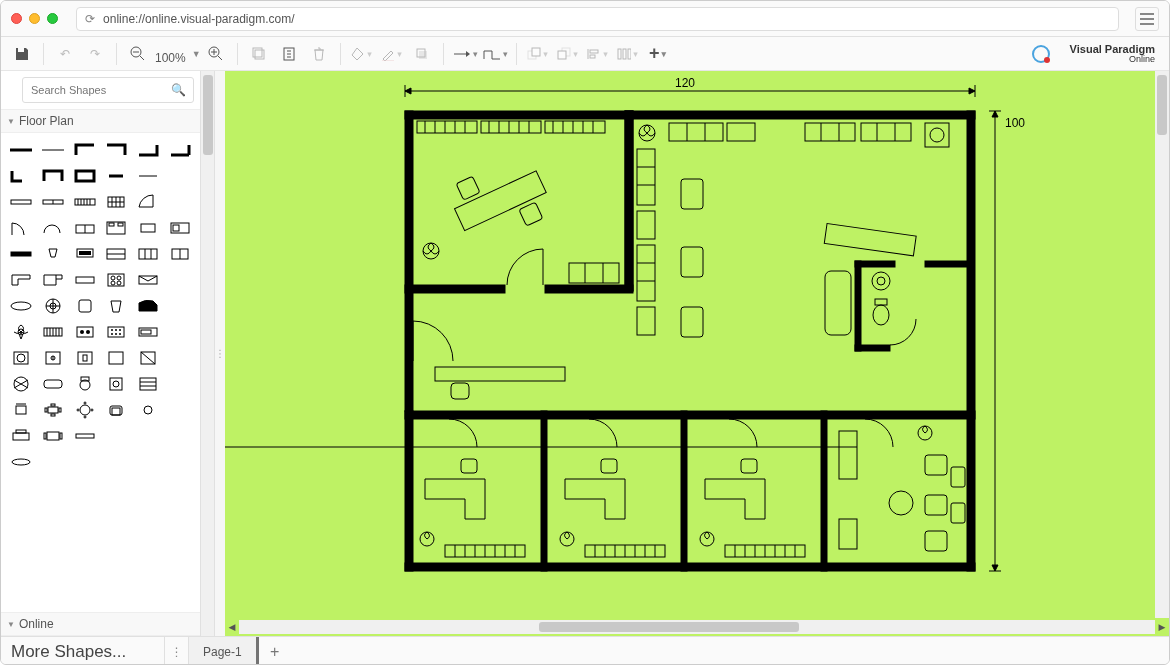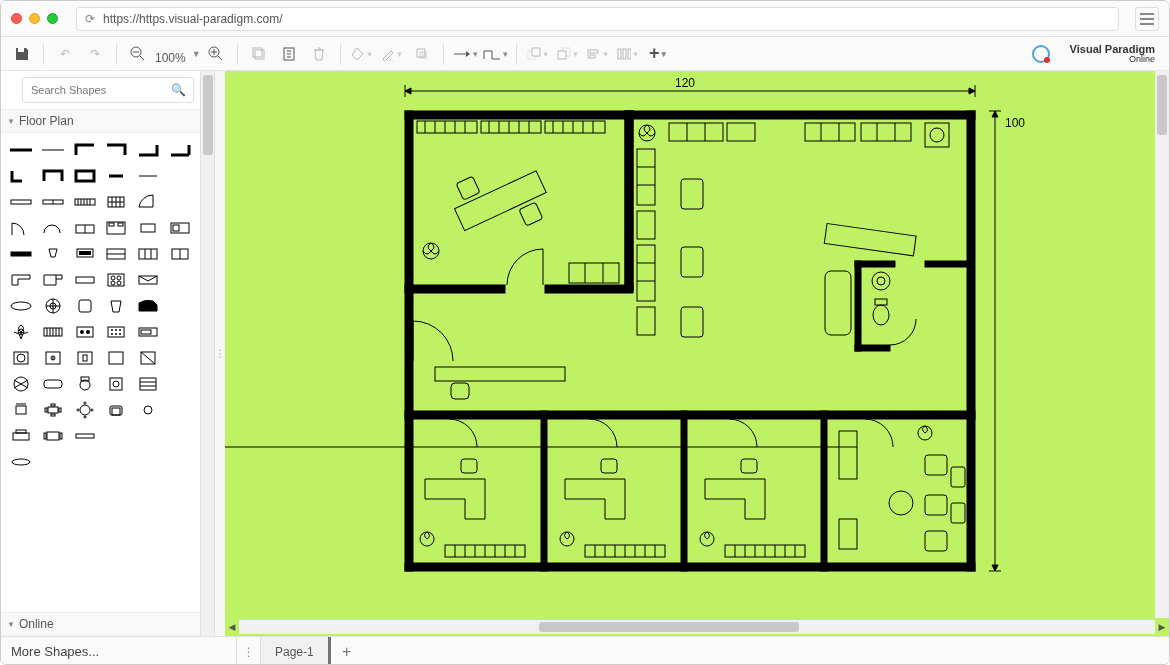--- a/index.html
+++ b/index.html
@@ -54,40 +54,40 @@
   .canvas{ position:absolute; inset:0;}
   .rtscroll{position:absolute; right:0; top:0; bottom:18px; width:14px; background:#f0f0f0;}
   .rtscroll .thumb{position:absolute; top:4px; left:2px; width:10px; height:60px; background:#c8c8c8; border-radius:3px;}
   .btscroll{position:absolute; left:0; right:0; bottom:2px; height:14px; display:flex; align-items:center;}
   .btscroll .track{flex:1; height:14px; background:#f0f0f0; position:relative;}
   .btscroll .thumb{position:absolute; left:300px; top:2px; width:260px; height:10px; background:#c8c8c8; border-radius:3px;}
   .hscroll-arrow{ width:14px; height:14px; display:flex;align-items:center;justify-content:center; font-size:9px; color:#555;}
 
   
   .bottom-bar{ height:30px; border-top:1px solid #e0e0e0; display:flex; align-items:stretch; background:#fafafa;}
-  .bottom-bar .more{ width:236px; padding:0 10px; display:flex; align-items:center; font-size:13px; color:#444; border-right:1px solid #e0e0e0;}
+  .bottom-bar .more{ width:164px; padding:0 10px; display:flex; align-items:center; font-size:17px; color:#444; border-right:1px solid #e0e0e0;}
   .bb-seg{ width:24px; border-right:1px solid #e0e0e0; display:flex;align-items:center;justify-content:center; color:#888;}
   .page-tab{ padding:0 14px; display:flex; align-items:center; font-size:12px; color:#555; border-right:3px solid #737373; background:#f1f1f1;}
   .add-page{ width:32px; display:flex;align-items:center;justify-content:center; font-size:16px; color:#777; cursor:pointer;}
 
   
   .fp { stroke:#000; stroke-width:1; fill:none; }
 </style>
 </head>
 <body>
 
 <div class="browser-bar">
   <div class="traffic">
     <div class="dot red"></div>
     <div class="dot yellow"></div>
     <div class="dot green"></div>
   </div>
   <div class="url-bar">
     <span class="reload">⟳</span>
-    <span>https://https.visual-paradigm.com/</span>
+    <span>online://online.visual-paradigm.com/</span>
   </div>
   <div class="burger">
       <span></span>
       <span></span>
       <span></span>
     </div>
 </div>
 
 <div class="toolbar">
   <div class="tbtn">

